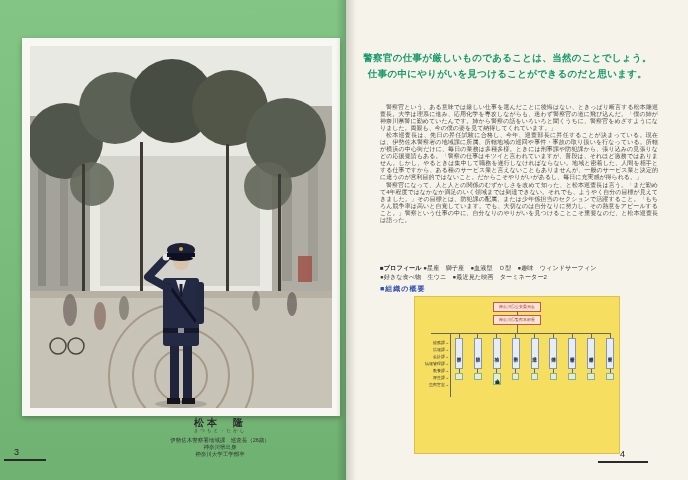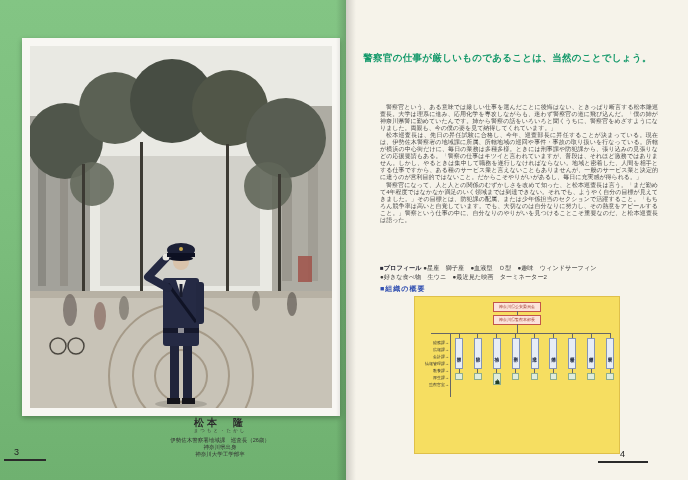--- a/index.html
+++ b/index.html
@@ -187,20 +187,21 @@
     <div class="page-num page-num-left">
       <span>3</span>
       <span class="rule"></span>
     </div>
   </div>
 
   <div class="right-page">
 
     <div class="headline">
       <div>警察官の仕事が厳しいものであることは、当然のことでしょう。</div>
+      <div>仕事の中にやりがいを見つけることができるのだと思います。</div>
     </div>
 
     <div class="article">
       <p>警察官という、ある意味では厳しい仕事を選んだことに後悔はない、ときっぱり断言する松本隆巡査長。大学は理系に進み、応用化学を専攻しながらも、迷わず警察官の道に飛び込んだ。「僕の姉が神奈川県警に勤めていたんです。姉から警察の話をいろいろと聞くうちに、警察官をめざすようになりました。両親も、今の僕の姿を見て納得してくれています。」</p>
       <p>松本巡査長は、先日の昇任試験に合格し、今年、巡査部長に昇任することが決まっている。現在は、伊勢佐木警察署の地域課に所属、所轄地域の巡回や事件・事故の取り扱いを行なっている。所轄が横浜の中心街だけに、毎日の業務は多種多様。ときには刑事課や防犯課から、張り込みの見張りなどの応援要請もある。「警察の仕事はキツイと言われていますが、普段は、それほど激務ではありません。しかし、やるときは集中して職務を遂行しなければならない。地域と密着した、人間を相手とする仕事ですから、ある種のサービス業と言えないこともありませんが、一般のサービス業と決定的に違うのが営利目的ではないこと。だからこそやりがいがあるし、毎日に充実感が得られる。」</p>
       <p>警察官になって、人と人との関係のむずかしさを改めて知った、と松本巡査長は言う。「まだ勤めて4年程度ではなかなか満足のいく領域までは到達できない。それでも、ようやく自分の目標が見えてきました。」その目標とは、防犯課の配属、または少年係担当のセクションで活躍すること。「もちろん競争率は高いと自覚しています。でも、大切なのは自分なりに努力し、その熱意をアピールすること。」警察という仕事の中に、自分なりのやりがいを見つけることこそ重要なのだ、と松本巡査長は語った。</p>
     </div>
 
     <div class="profile">
       <div>

